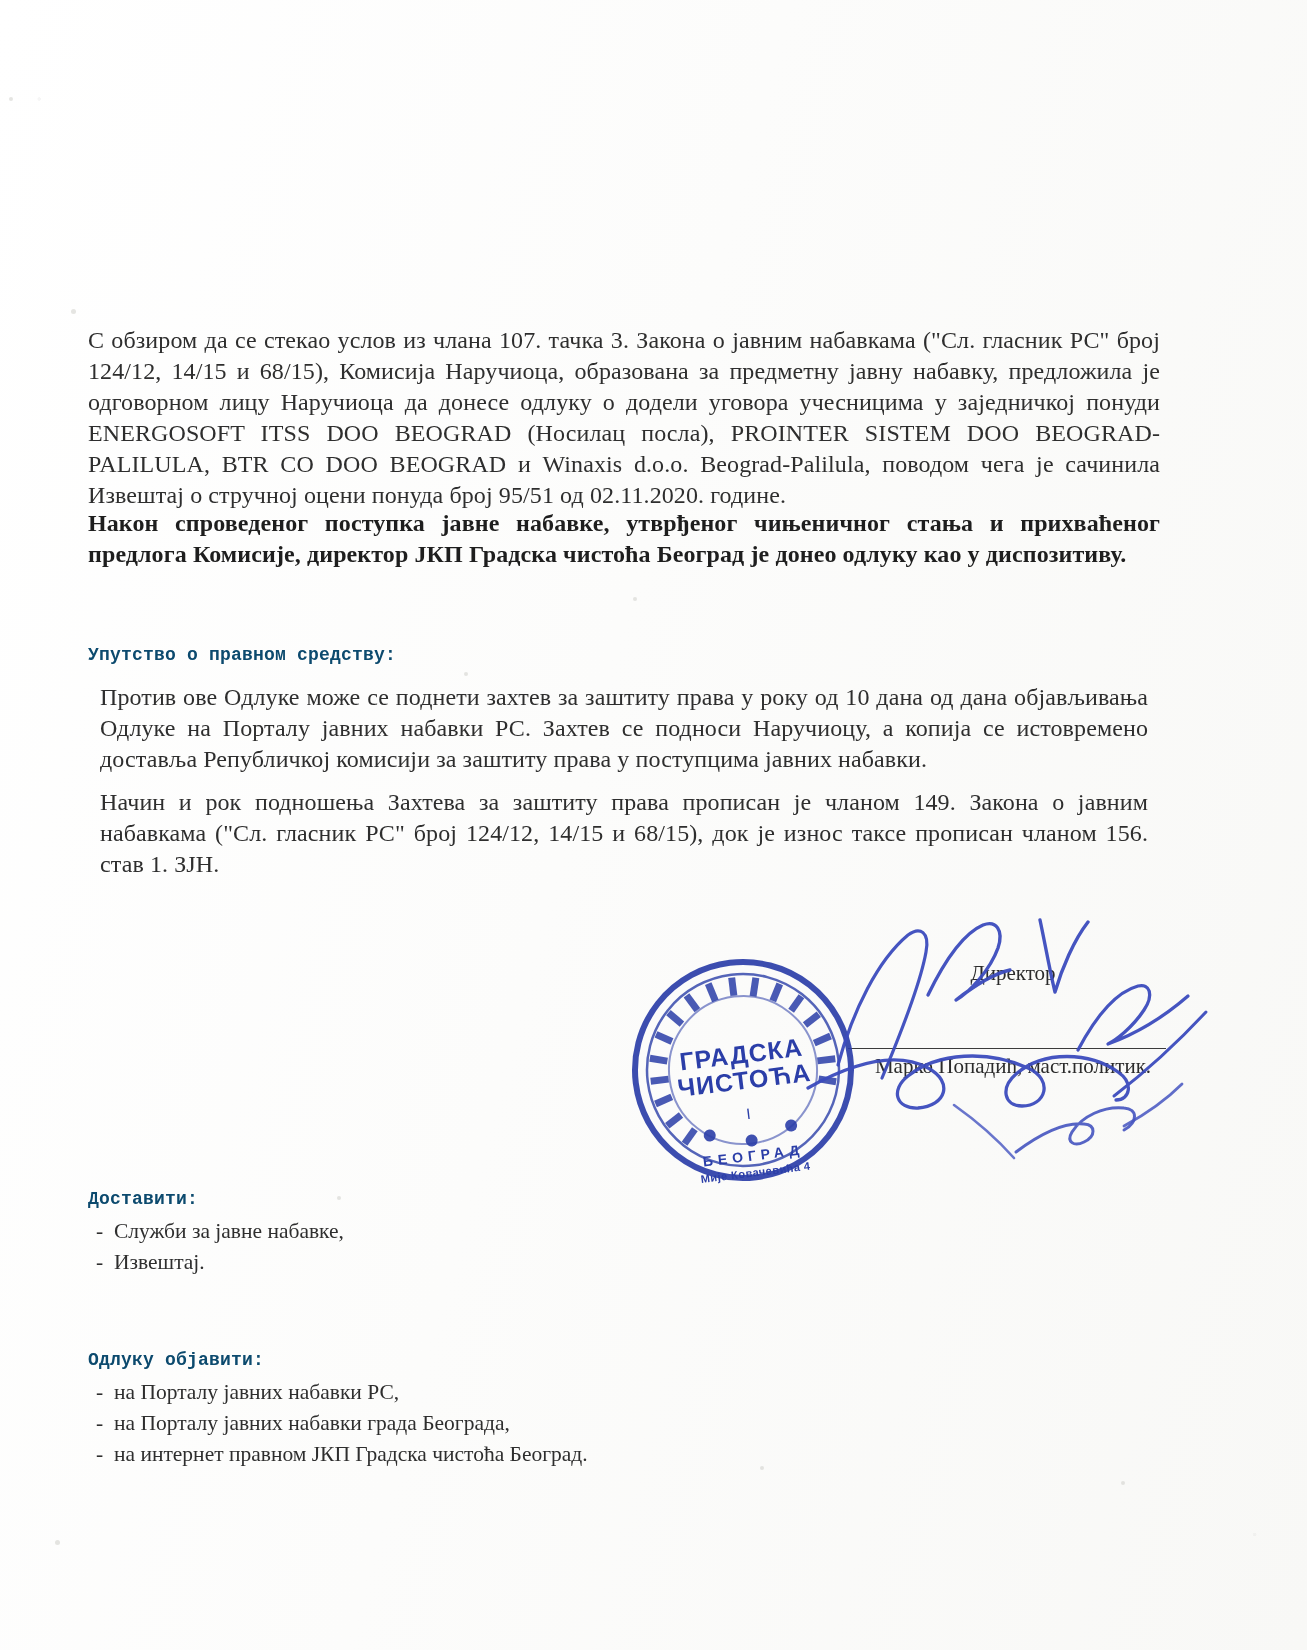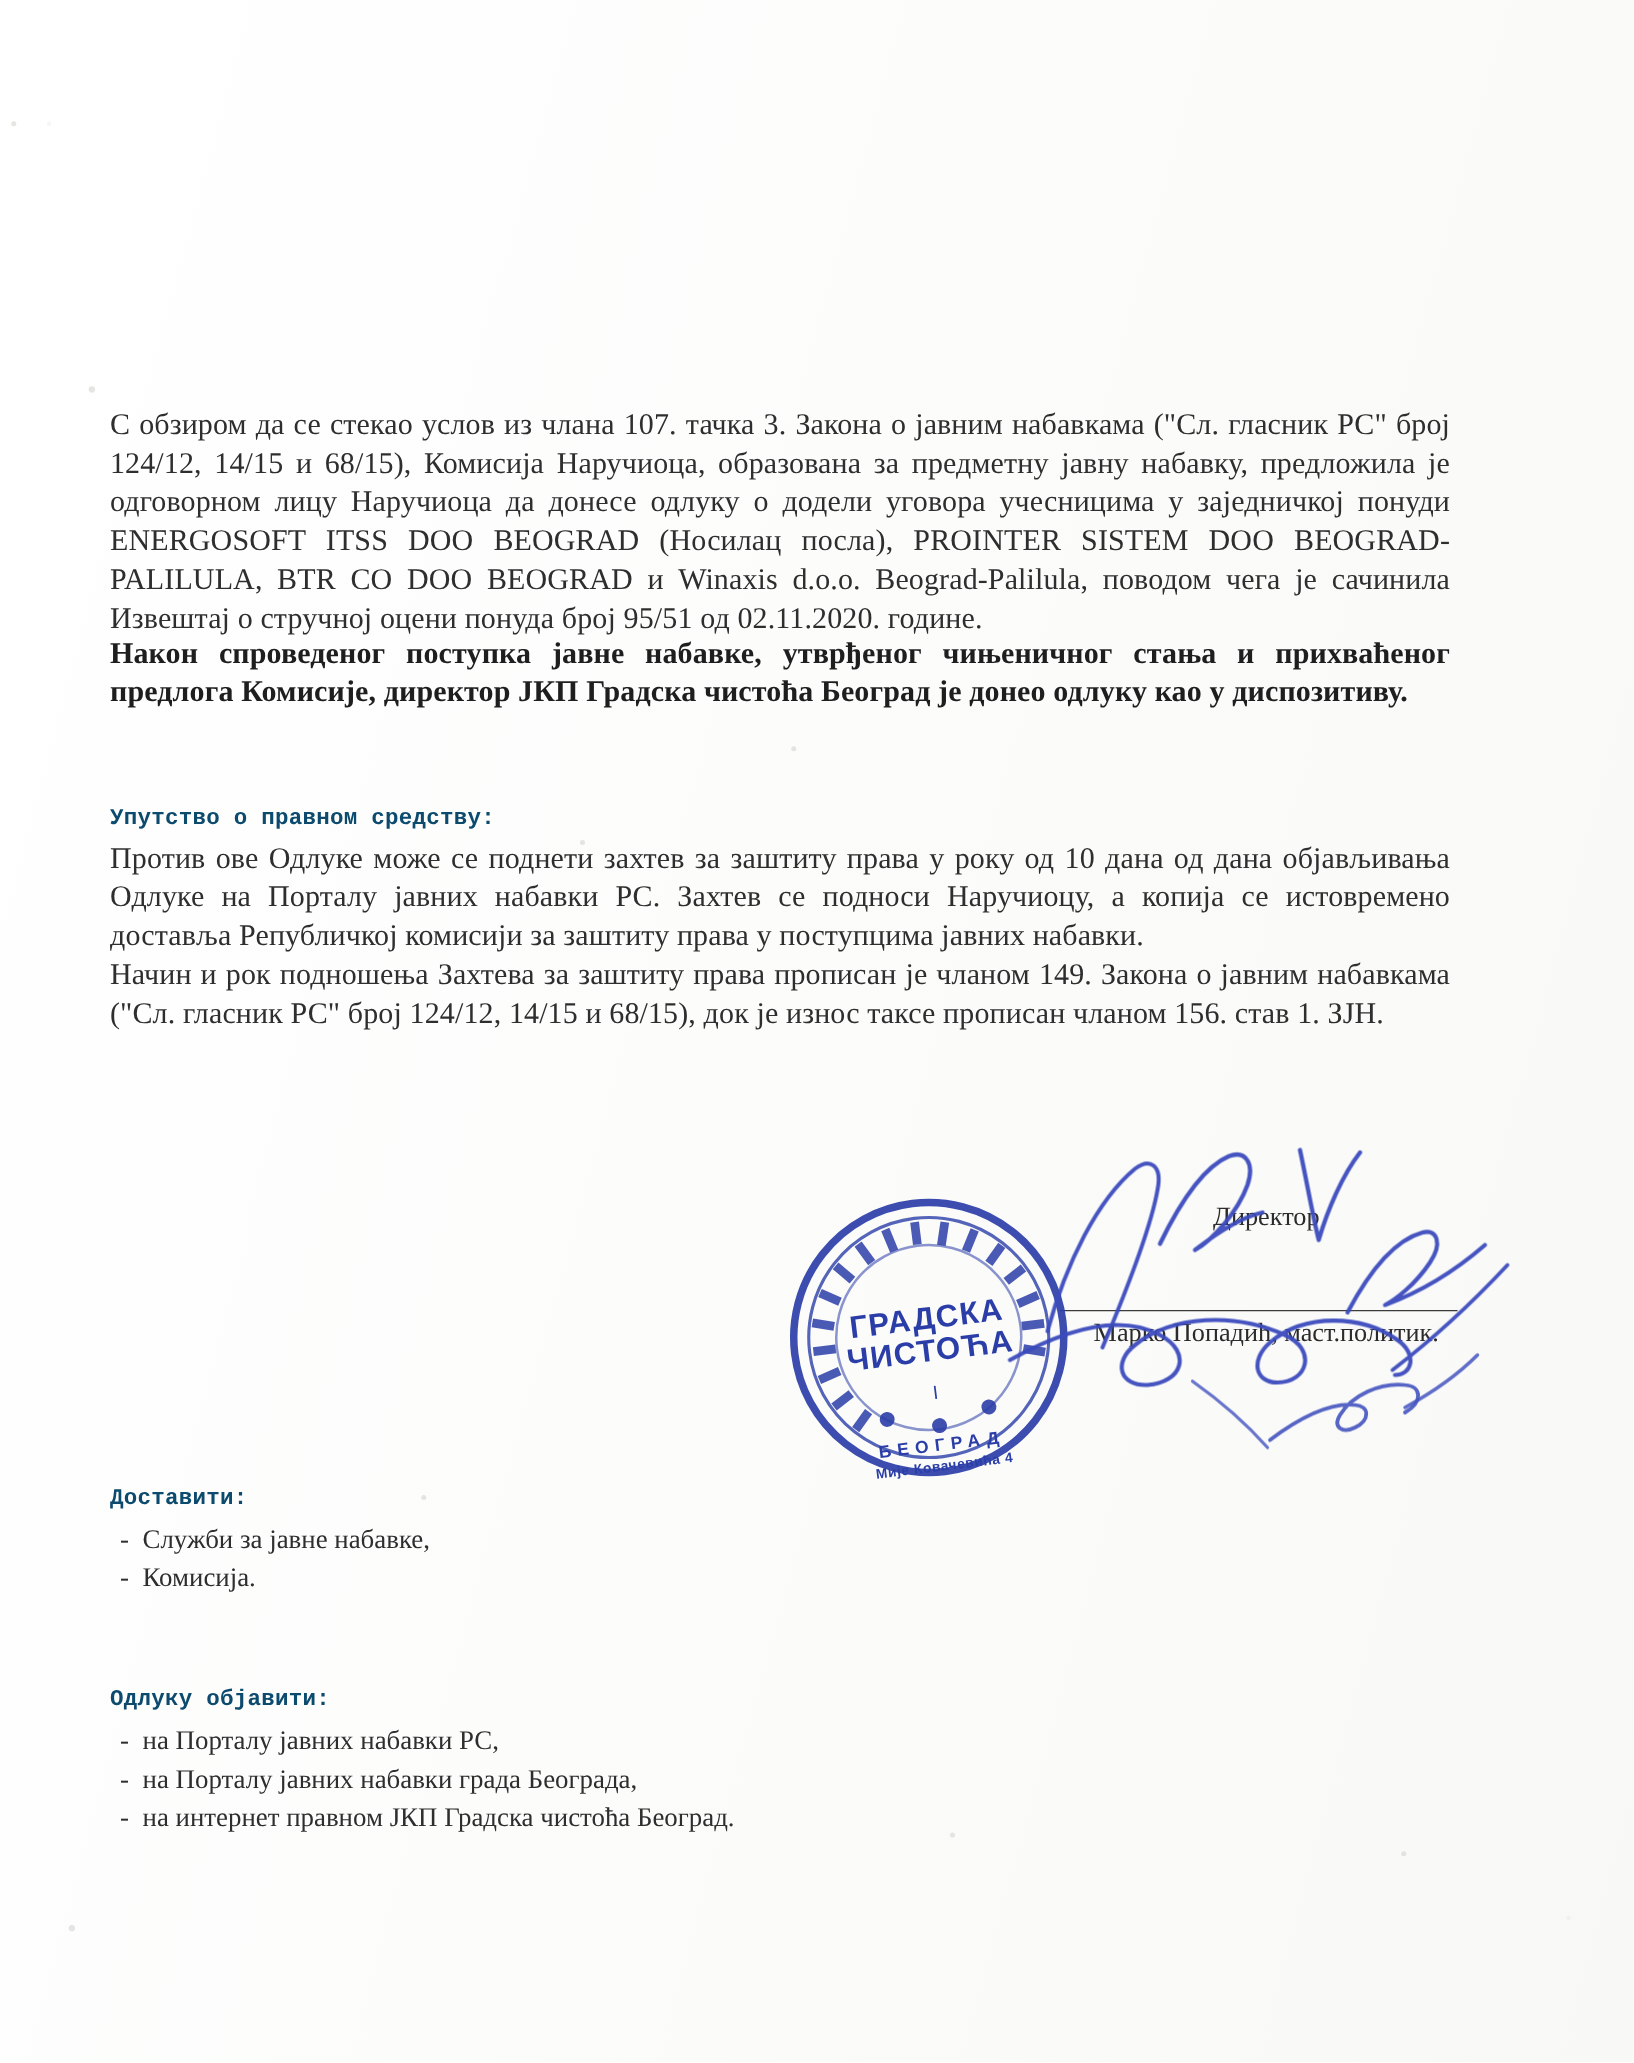--- a/index.html
+++ b/index.html
@@ -67,21 +67,21 @@
   h2.section-head {
     margin: 0 0 2px 0;
     font-size: 18px;
     line-height: 30px;
     font-weight: bold;
     color: #0c4a6e;
     letter-spacing: .2px;
     font-family: Liberation Mono, monospace;
   }
 
-  .legal-block p.body-text { margin: 0; }
+  .legal-block p.body-text { margin: 12px; }
 
   
   .sign-zone {
     position: absolute;
     top: 905px;
     left: 0;
     width: 1140px;
     height: 290px;
   }
 
@@ -255,21 +255,21 @@
         <div class="director-label">Директор</div>
         <div class="sign-rule"></div>
         <div class="director-name">Марко Попадић, маст.политик.</div>
       </div>
     </div>
 
     <div class="list-block block-dostaviti">
       <h2 class="section-head">Доставити:</h2>
       <ul class="dash-list">
         <li>Служби за јавне набавке,</li>
-        <li>Комисија.</li>
+        <li>Извештај.</li>
       </ul>
     </div>
 
     <div class="list-block block-objaviti">
       <h2 class="section-head">Одлуку објавити:</h2>
       <ul class="dash-list">
         <li>на Порталу јавних набавки РС,</li>
         <li>на Порталу јавних набавки града Београда,</li>
         <li>на интернет правном  ЈКП Градска чистоћа Београд.</li>
       </ul>

